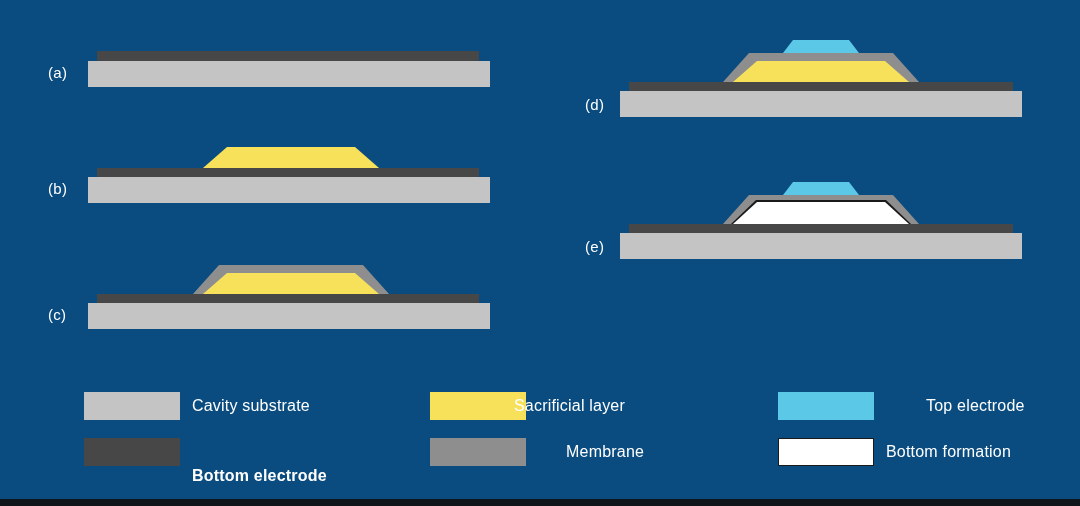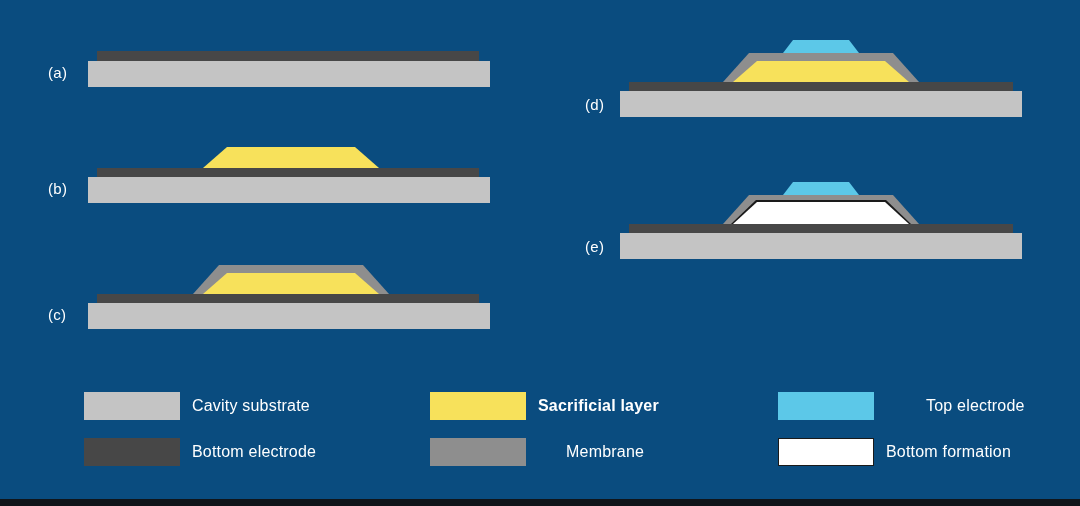--- a/index.html
+++ b/index.html
@@ -65,27 +65,27 @@
   <div class="abs c-membrane trap" style="left:723px;top:195px;width:196px;height:29px;--s:26px;"></div>
   <div class="abs c-outline trap" style="left:731px;top:200px;width:180px;height:24px;--s:25px;"></div>
   <div class="abs c-white trap" style="left:733px;top:202px;width:176px;height:22px;--s:24px;"></div>
   <div class="abs c-dark" style="left:629px;top:224px;width:384px;height:9px;"></div>
   <div class="abs c-glass" style="left:620px;top:233px;width:402px;height:26px;"></div>
 
   <div class="abs swatch c-glass" style="left:84px;top:392px;"></div>
   <span class="abs legend-label" style="left:192px;top:397px;">Cavity substrate</span>
 
   <div class="abs swatch c-yellow" style="left:430px;top:392px;"></div>
-  <span class="abs legend-label" style="left:538px;top:397px;font-weight:bold;">Sacrificial layer</span>
+  <span class="abs legend-label" style="left:514px;top:397px;">Sacrificial layer</span>
 
   <div class="abs swatch c-cyan" style="left:778px;top:392px;"></div>
   <span class="abs legend-label" style="left:886px;top:397px;margin-left:40px;">Top electrode</span>
 
   <div class="abs swatch c-dark" style="left:84px;top:438px;"></div>
-  <span class="abs legend-label" style="left:192px;top:443px;">Bottom electrode</span>
+  <span class="abs legend-label" style="left:192px;top:467px;font-weight:bold;">Bottom electrode</span>
 
   <div class="abs swatch c-membrane" style="left:430px;top:438px;"></div>
   <span class="abs legend-label" style="left:566px;top:443px;text-align:right;">Membrane</span>
 
   <div class="abs swatch c-white swatch-bordered" style="left:778px;top:438px;"></div>
   <span class="abs legend-label" style="left:886px;top:443px;">Bottom formation</span>
 
   <div class="abs bottom-strip" style="left:0;top:499px;width:1080px;height:7px;"></div>
 
 </div>

